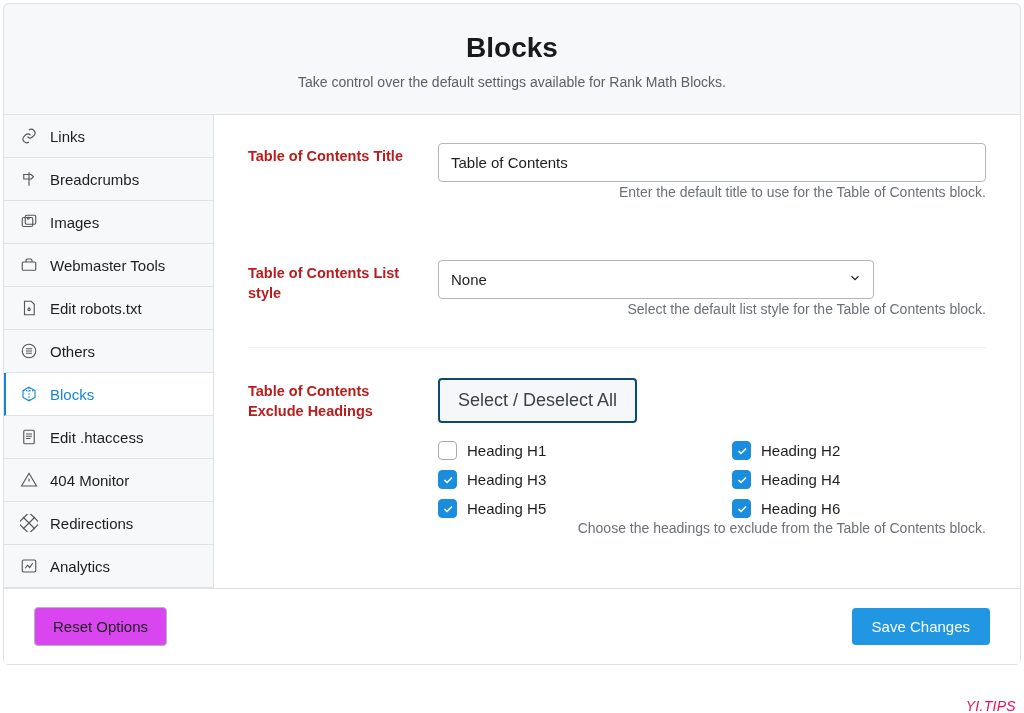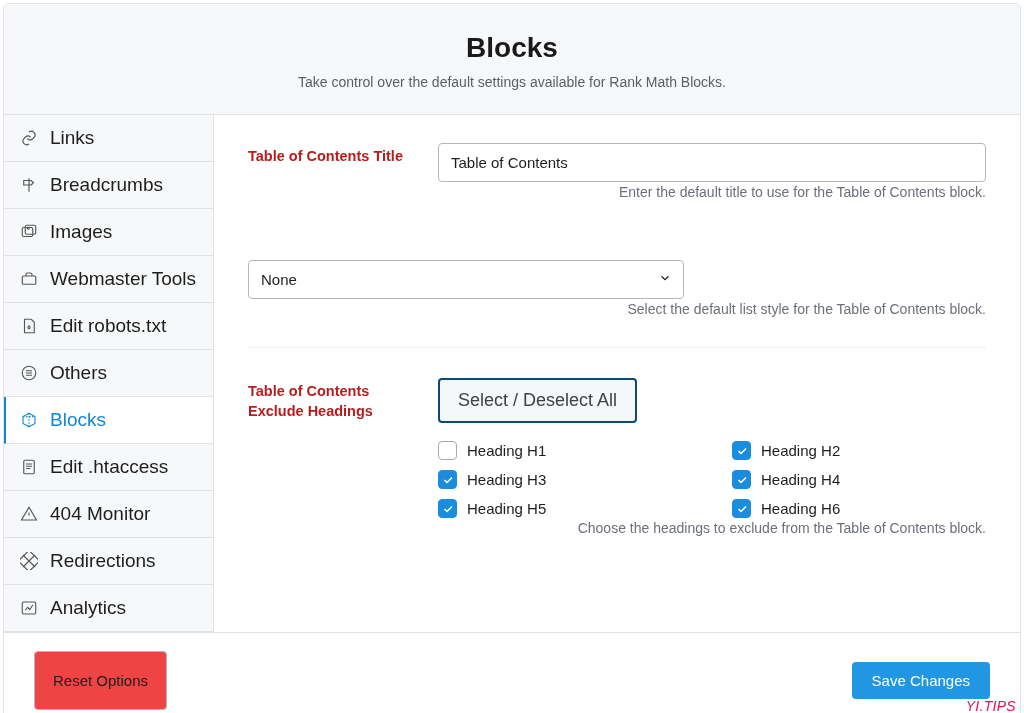--- a/index.html
+++ b/index.html
@@ -4,21 +4,21 @@
 <style>
 * { box-sizing: border-box; margin: 0; padding: 0; }
 body { font-family: -apple-system, BlinkMacSystemFont, "Segoe UI", Helvetica, Arial, sans-serif; background: #fff; color: #1e1e1e; }
 .wrap { width: 1024px; height: 713px; position: relative; }
 .panel { border: 1px solid #e0e2e5; border-radius: 6px; margin: 3px; background: #f7f8f9; }
 .hdr { text-align: center; padding: 28px 20px 24px; border-bottom: 1px solid #e0e2e5; }
 .hdr h1 { font-size: 28px; font-weight: 700; color: #1a1a1a; margin-bottom: 10px; }
 .hdr p { font-size: 14px; color: #5a5f66; }
 .body { display: flex; background: #fff; }
 .sidebar { width: 210px; border-right: 1px solid #e0e2e5; background: #f7f8f9; }
-.nav-item { display: flex; align-items: center; gap: 12px; padding: 12px 16px; border-bottom: 1px solid #e0e2e5; font-size: 19px; color: #1e1e1e; cursor: pointer; }
+.nav-item { display: flex; align-items: center; gap: 12px; padding: 12px 16px; border-bottom: 1px solid #e0e2e5; font-size: 15px; color: #1e1e1e; cursor: pointer; }
 .nav-item.active { background: #fff; color: #1088d6; border-left: 2px solid #1088d6; padding-left: 14px; }
 .nav-item .icon { width: 18px; height: 18px; display: inline-flex; align-items: center; justify-content: center; flex-shrink: 0; }
 .nav-item svg { width: 18px; height: 18px; stroke: #555; stroke-width: 1.5; fill: none; }
 .nav-item.active svg { stroke: #1088d6; }
 .main { flex: 1; padding: 28px 34px 10px 34px; position: relative; background:#fff; }
 .setting { display: flex; gap: 20px; padding-bottom: 30px; margin-bottom: 30px; }
 .setting + .setting { }
 .setting.sep { border-bottom: 1px solid #eef0f2; }
 .label-col { width: 170px; flex-shrink: 0; font-weight: 700; font-size: 14.5px; color: #b91c1c; padding-top: 4px; line-height:1.35; }
 .input-col { flex: 1; }
@@ -28,21 +28,21 @@
 .select { width: 100%; padding: 10px 12px; border: 1px solid #b3b7bd; border-radius: 4px; font-size: 15px; color: #1e1e1e; background: #fff; appearance: none; -webkit-appearance: none; }
 .chev { position: absolute; right: 12px; top: 50%; transform: translateY(-50%); pointer-events: none; }
 .chev svg { width: 14px; height: 14px; stroke: #1e1e1e; stroke-width: 2; fill: none; }
 .btn { display: inline-block; padding: 10px 18px; border: 2px solid #0c4a6e; border-radius: 4px; font-size: 18px; color: #3c4248; background: #f6f7f8; cursor: pointer; }
 .checks { display: grid; grid-template-columns: 1fr 1fr; gap: 10px 40px; margin-top: 18px; }
 .check { display: flex; align-items: center; gap: 10px; font-size: 15px; color: #1e1e1e; }
 .cbox { width: 19px; height: 19px; border: 1.5px solid #a6abb2; border-radius: 4px; display: inline-flex; align-items: center; justify-content: center; background: #fff; }
 .cbox.checked { background: #1a8dde; border-color: #1a8dde; }
 .cbox.checked svg { width: 12px; height: 12px; stroke: #fff; stroke-width: 3; fill: none; }
 .footer { border-top: 1px solid #e0e2e5; padding: 18px 30px; display: flex; justify-content: space-between; align-items: center; background:#fff; }
-.btn-reset { padding: 20px 18px; border: 1px solid #b3b7bd; border-radius: 4px; font-size: 15px; color: #1e1e1e; background: #ef4444; cursor: pointer; }
+.btn-reset { padding: 10px 18px; border: 1px solid #b3b7bd; border-radius: 4px; font-size: 15px; color: #1e1e1e; background: #d946ef; cursor: pointer; }
 .btn-primary { padding: 10px 20px; border: none; border-radius: 4px; font-size: 15px; color: #fff; background: #2196e3; cursor: pointer; }
 .watermark { position: absolute; right: 8px; bottom: 2px; font-weight: 400; font-size: 14px; color: #ef0b5c; letter-spacing: 0.3px; font-style: italic; }
 </style>
 </head>
 <body>
 <div class="wrap">
 <div class="panel">
   <div class="hdr">
     <h1>Blocks</h1>
     <p>Take control over the default settings available for Rank Math Blocks.</p>
@@ -153,20 +153,21 @@
     </div>
     <div class="main">
       <div class="setting">
         <div class="label-col">Table of Contents Title</div>
         <div class="input-col">
           <input class="txt-input" type="text" value="Table of Contents" style="">
           <div class="help">Enter the default title to use for the Table of Contents block.</div>
         </div>
       </div>
       <div class="setting sep">
+        <div class="label-col">Table of Contents List style</div>
         <div class="input-col">
           <div class="select-wrap">
             <select class="select">
               <option>None</option>
             </select>
             <span class="chev"><svg viewBox="0 0 24 24">
                     <path d="M6 9l6 6 6-6"></path>
                   </svg></span>
           </div>
           <div class="help">Select the default list style for the Table of Contents block.</div>

